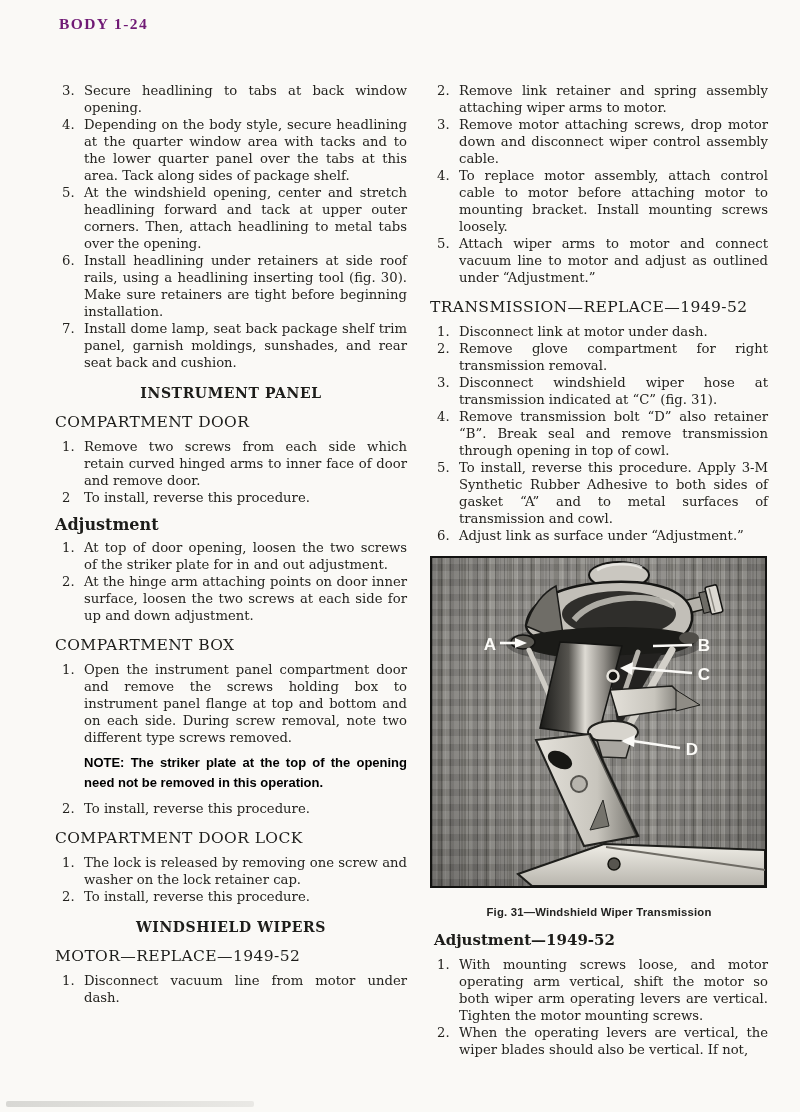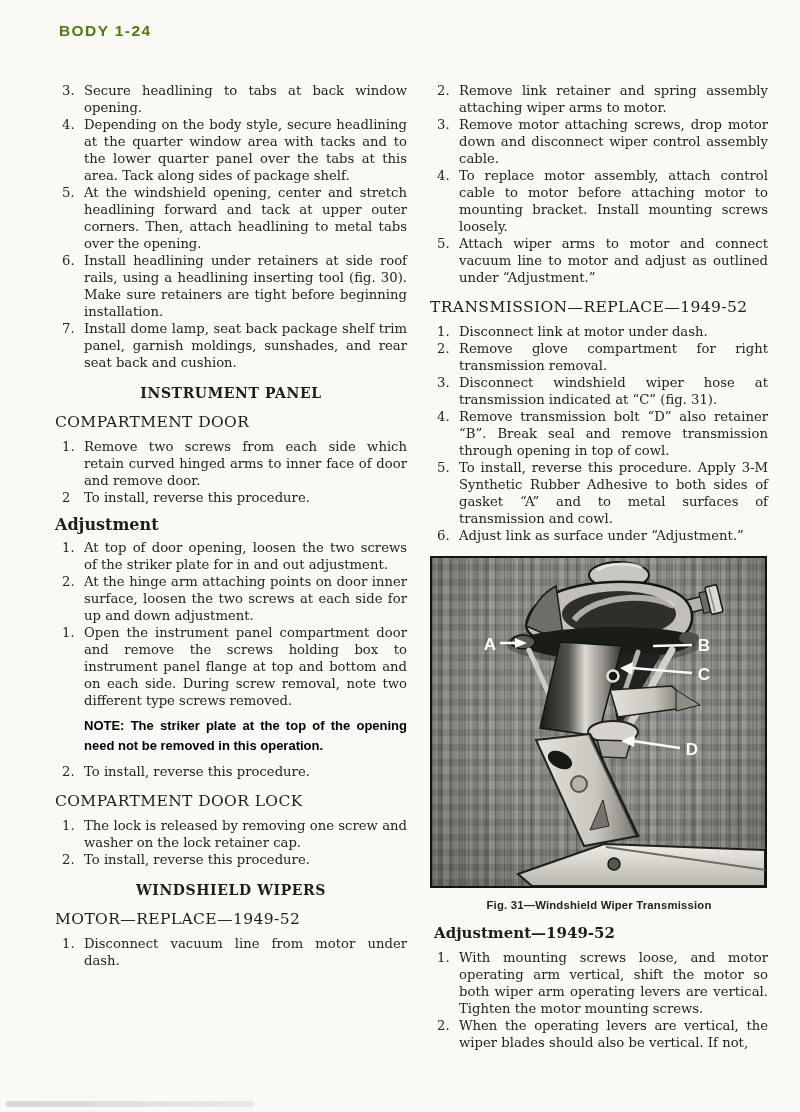--- a/index.html
+++ b/index.html
@@ -4,23 +4,23 @@
 <style>
   html,body{margin:0;padding:0;background:#ffffff;}
   .page{
     position:relative; width:800px; height:1112px;
     background:#faf9f6;
     font-family:"DejaVu Serif", serif;
     color:#24231f;
     overflow:hidden;
   }
   .page-header{
-    position:absolute; left:59px; top:22px;
-    font-family:Liberation Sans, sans-serif;
-    font-weight:bold; font-size:15.5px; letter-spacing:1.4px; color:#4d7c0f;
+    position:absolute; left:59px; top:15px;
+    font-family:Liberation Serif, serif;
+    font-weight:bold; font-size:15.5px; letter-spacing:1.4px; color:#701a75;
   }
   .col{position:absolute; top:82px;}
   .col-left{left:55px; width:352px;}
   .col-right{left:430px; width:338px;}
 
   .nlist{margin:0;}
   .li{display:flex;}
   .li .num{
     flex:0 0 29px; box-sizing:border-box; padding-left:7px;
     font-size:13.2px; line-height:17px;
@@ -58,21 +58,21 @@
     background-image:
       radial-gradient(ellipse at 52% 38%, rgba(255,255,255,0.10) 0%, rgba(0,0,0,0.00) 55%, rgba(0,0,0,0.22) 100%),
       repeating-linear-gradient(0deg, rgba(0,0,0,0.07) 0px 7px, rgba(255,255,255,0.05) 7px 15px),
       repeating-linear-gradient(90deg, rgba(18,18,16,0.25) 0px 1px, rgba(0,0,0,0) 1px 4px, rgba(255,255,255,0.10) 4px 5px, rgba(0,0,0,0) 5px 9px),
       repeating-linear-gradient(90deg, #8b8985 0px 6px, #797772 6px 11px, #94928d 11px 17px, #7e7c78 17px 23px);
   }
   .photo svg{position:absolute; left:0; top:0;}
   .caption{
     font-family:"Liberation Sans", sans-serif; font-weight:bold;
     font-size:11.3px; letter-spacing:.2px; text-align:center;
-    margin-top:11px; color:#222220;
+    margin-top:18px; color:#222220;
   }
   .callout-letter{
     font-family:"Liberation Sans", sans-serif; font-weight:bold;
     font-size:17px;
   }
   .smudge{
     position:absolute; left:6px; top:1101px; width:248px; height:6px;
     background:linear-gradient(90deg,#bcbcb8,#dcdbd7); opacity:.55; border-radius:2px;
   }
 </style>
@@ -126,20 +126,21 @@
         <div class="li">
           <span class="num">1.</span>
           <span class="txt">At top of door opening, loosen the two screws of the striker plate for in and out adjustment.</span>
         </div>
         <div class="li">
           <span class="num">2.</span>
           <span class="txt">At the hinge arm attaching points on door inner surface, loosen the two screws at each side for up and down adjustment.</span>
         </div>
       </div>
 
+    <h3 class="h-side">COMPARTMENT BOX</h3>
     <div class="nlist">
         <div class="li">
           <span class="num">1.</span>
           <span class="txt">Open the instrument panel compartment door and remove the screws holding box to instrument panel flange at top and bottom and on each side. During screw removal, note two different type screws removed.</span>
         </div>
       </div>
     <p class="note">NOTE: The striker plate at the top of the opening need not be removed in this operation.</p>
     <div class="nlist">
         <div class="li">
           <span class="num">2.</span>

